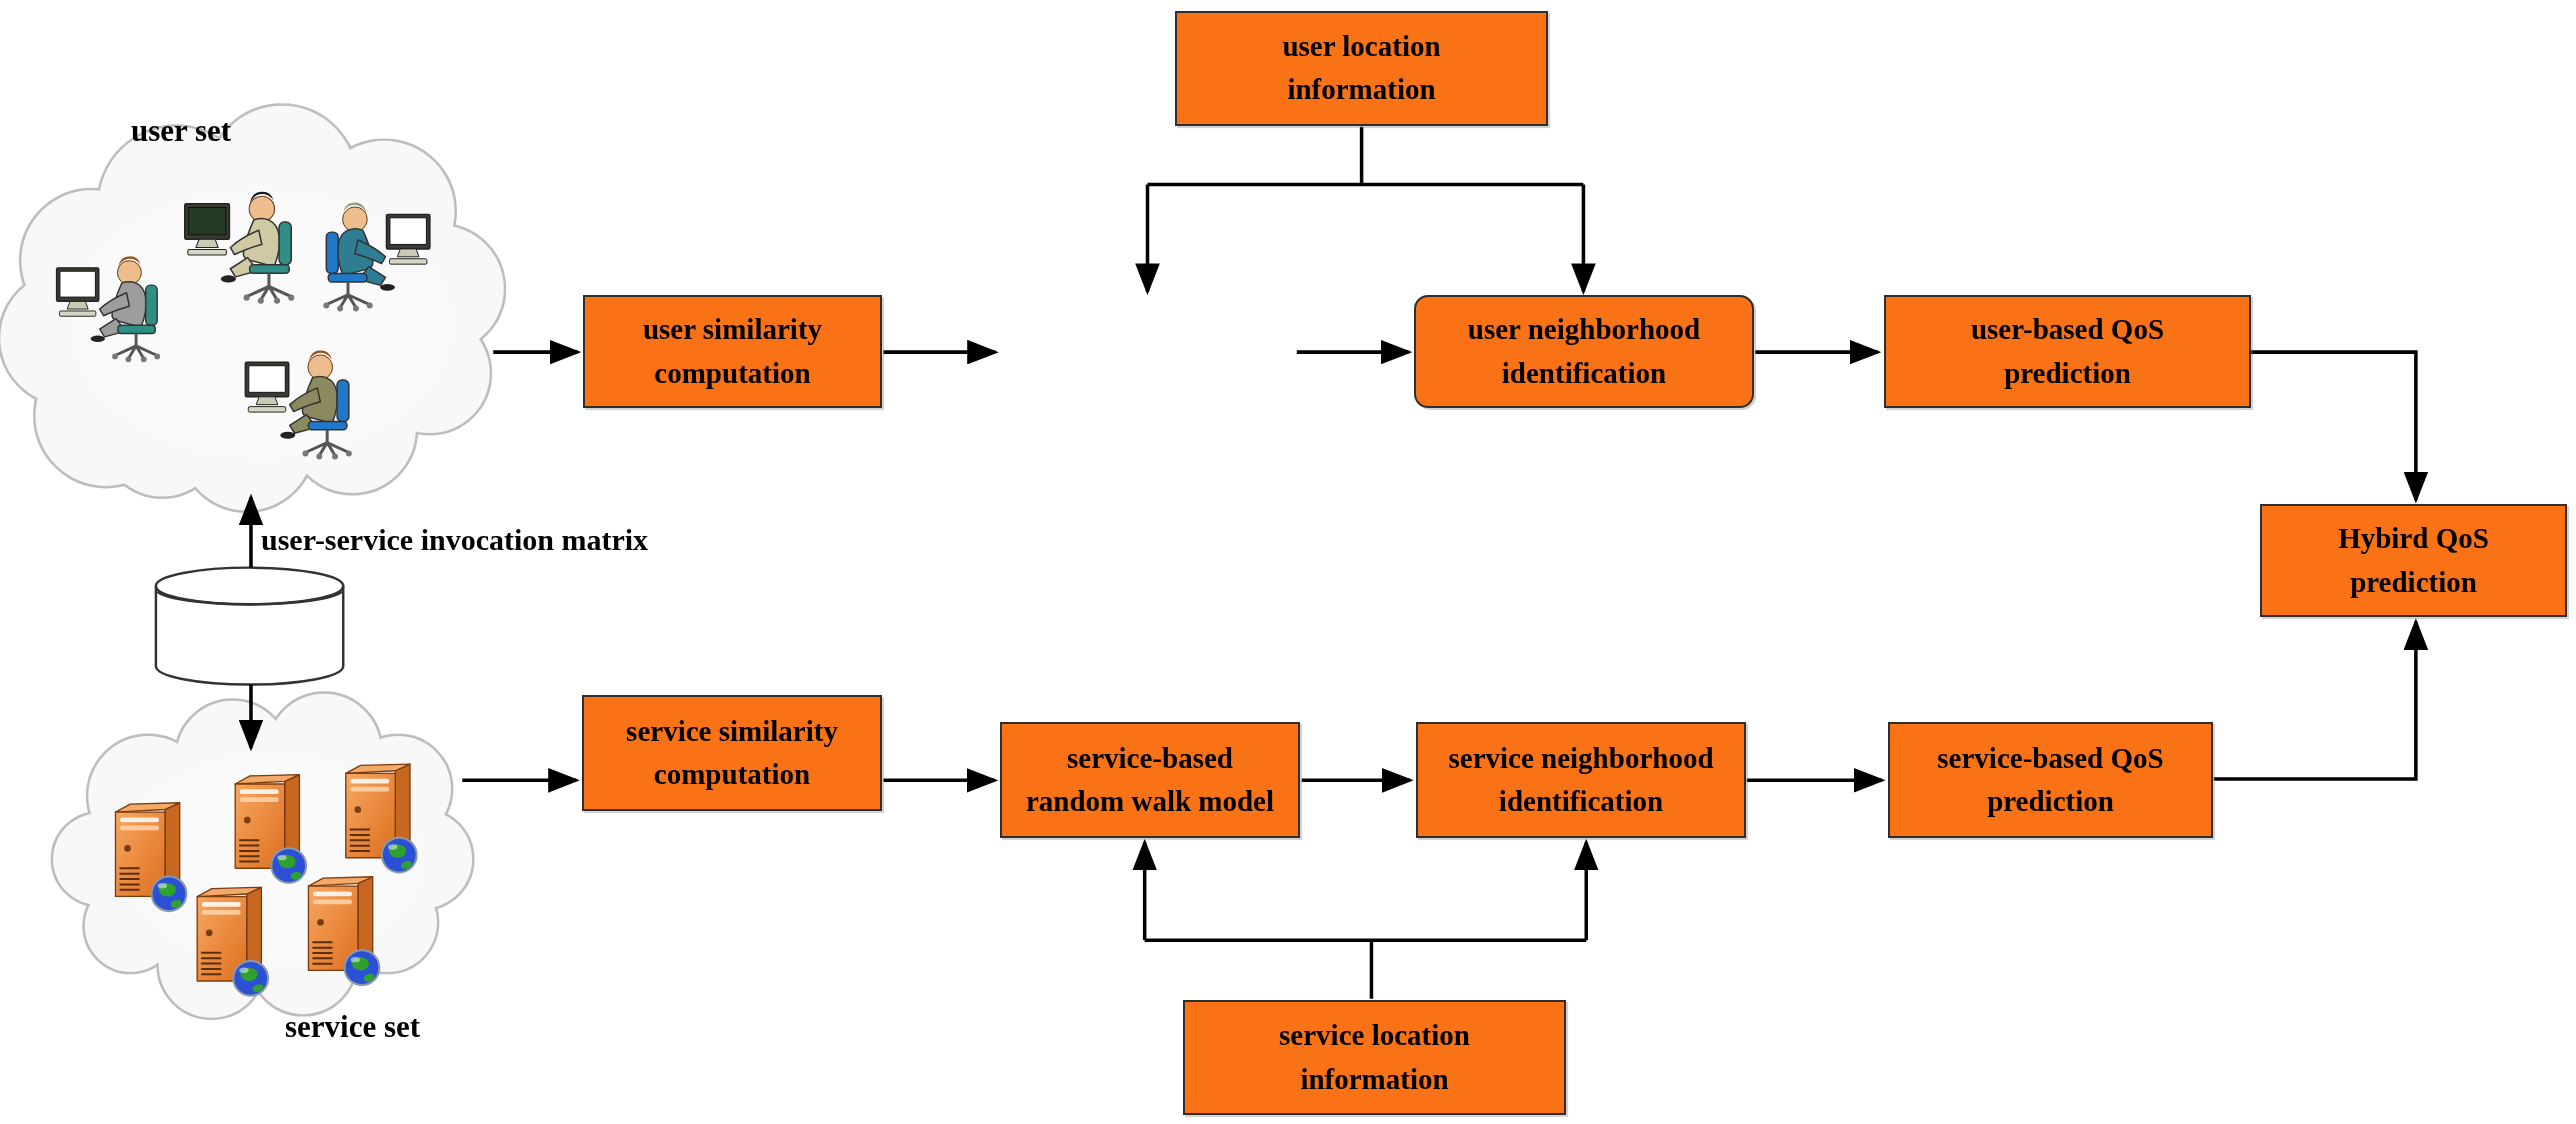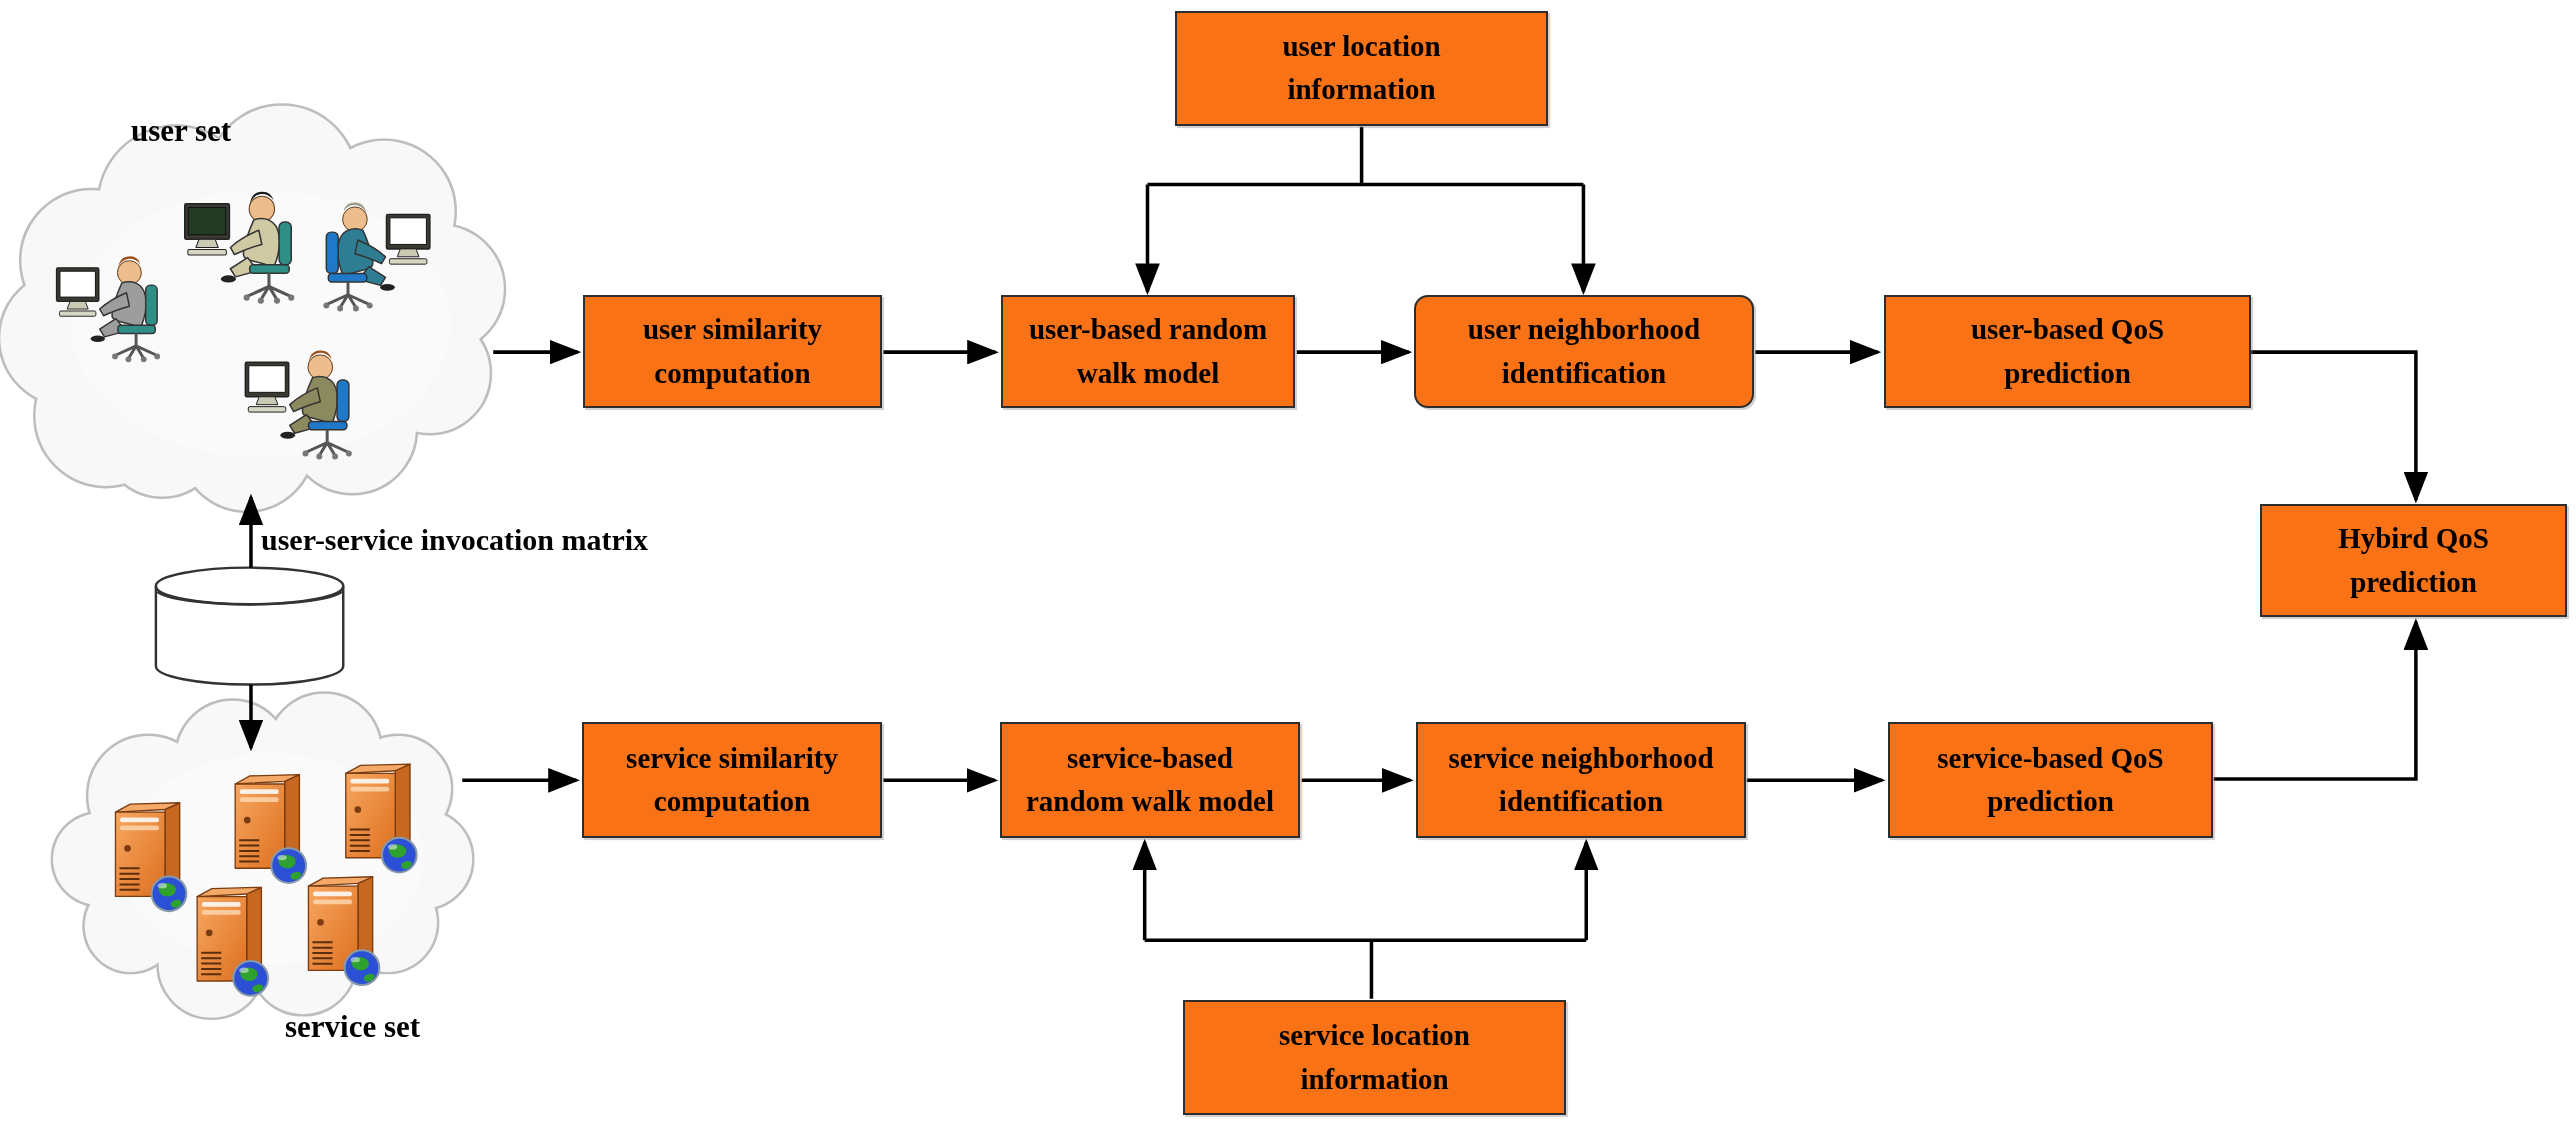--- a/index.html
+++ b/index.html
@@ -141,33 +141,31 @@
     <use href="#server" transform="translate(272,1258) scale(0.95)"></use>
     <use href="#server" transform="translate(430,1243) scale(0.95)"></use>
   </svg>
 
   <div class="box" style="left:1175px;top:10.6px;width:373px;height:115px;">user location
 information</div>
 
   <div class="box" style="left:583px;top:295px;width:299px;height:113px;">user similarity
 computation</div>
 
-  <div class="box" style="left:1001px;top:295px;width:294px;height:113px;">user-based random
-walk model</div>
 
   <div class="box" style="left:1414px;top:295px;width:340px;height:113px;border-radius:14px;">user neighborhood
 identification</div>
 
   <div class="box" style="left:1884px;top:295px;width:367px;height:113px;">user-based QoS
 prediction</div>
 
   <div class="box" style="left:2260px;top:504px;width:307px;height:113px;">Hybird QoS
 prediction</div>
 
-  <div class="box" style="left:582px;top:722px;width:300px;height:116px;">service similarity
+  <div class="box" style="left:582px;top:695px;width:300px;height:116px;">service similarity
 computation</div>
 
   <div class="box" style="left:1000px;top:722px;width:300px;height:116px;">service-based
 random walk model</div>
 
   <div class="box" style="left:1416px;top:722px;width:330px;height:116px;">service neighborhood
 identification</div>
 
   <div class="box" style="left:1888px;top:722px;width:325px;height:116px;">service-based QoS
 prediction</div>

